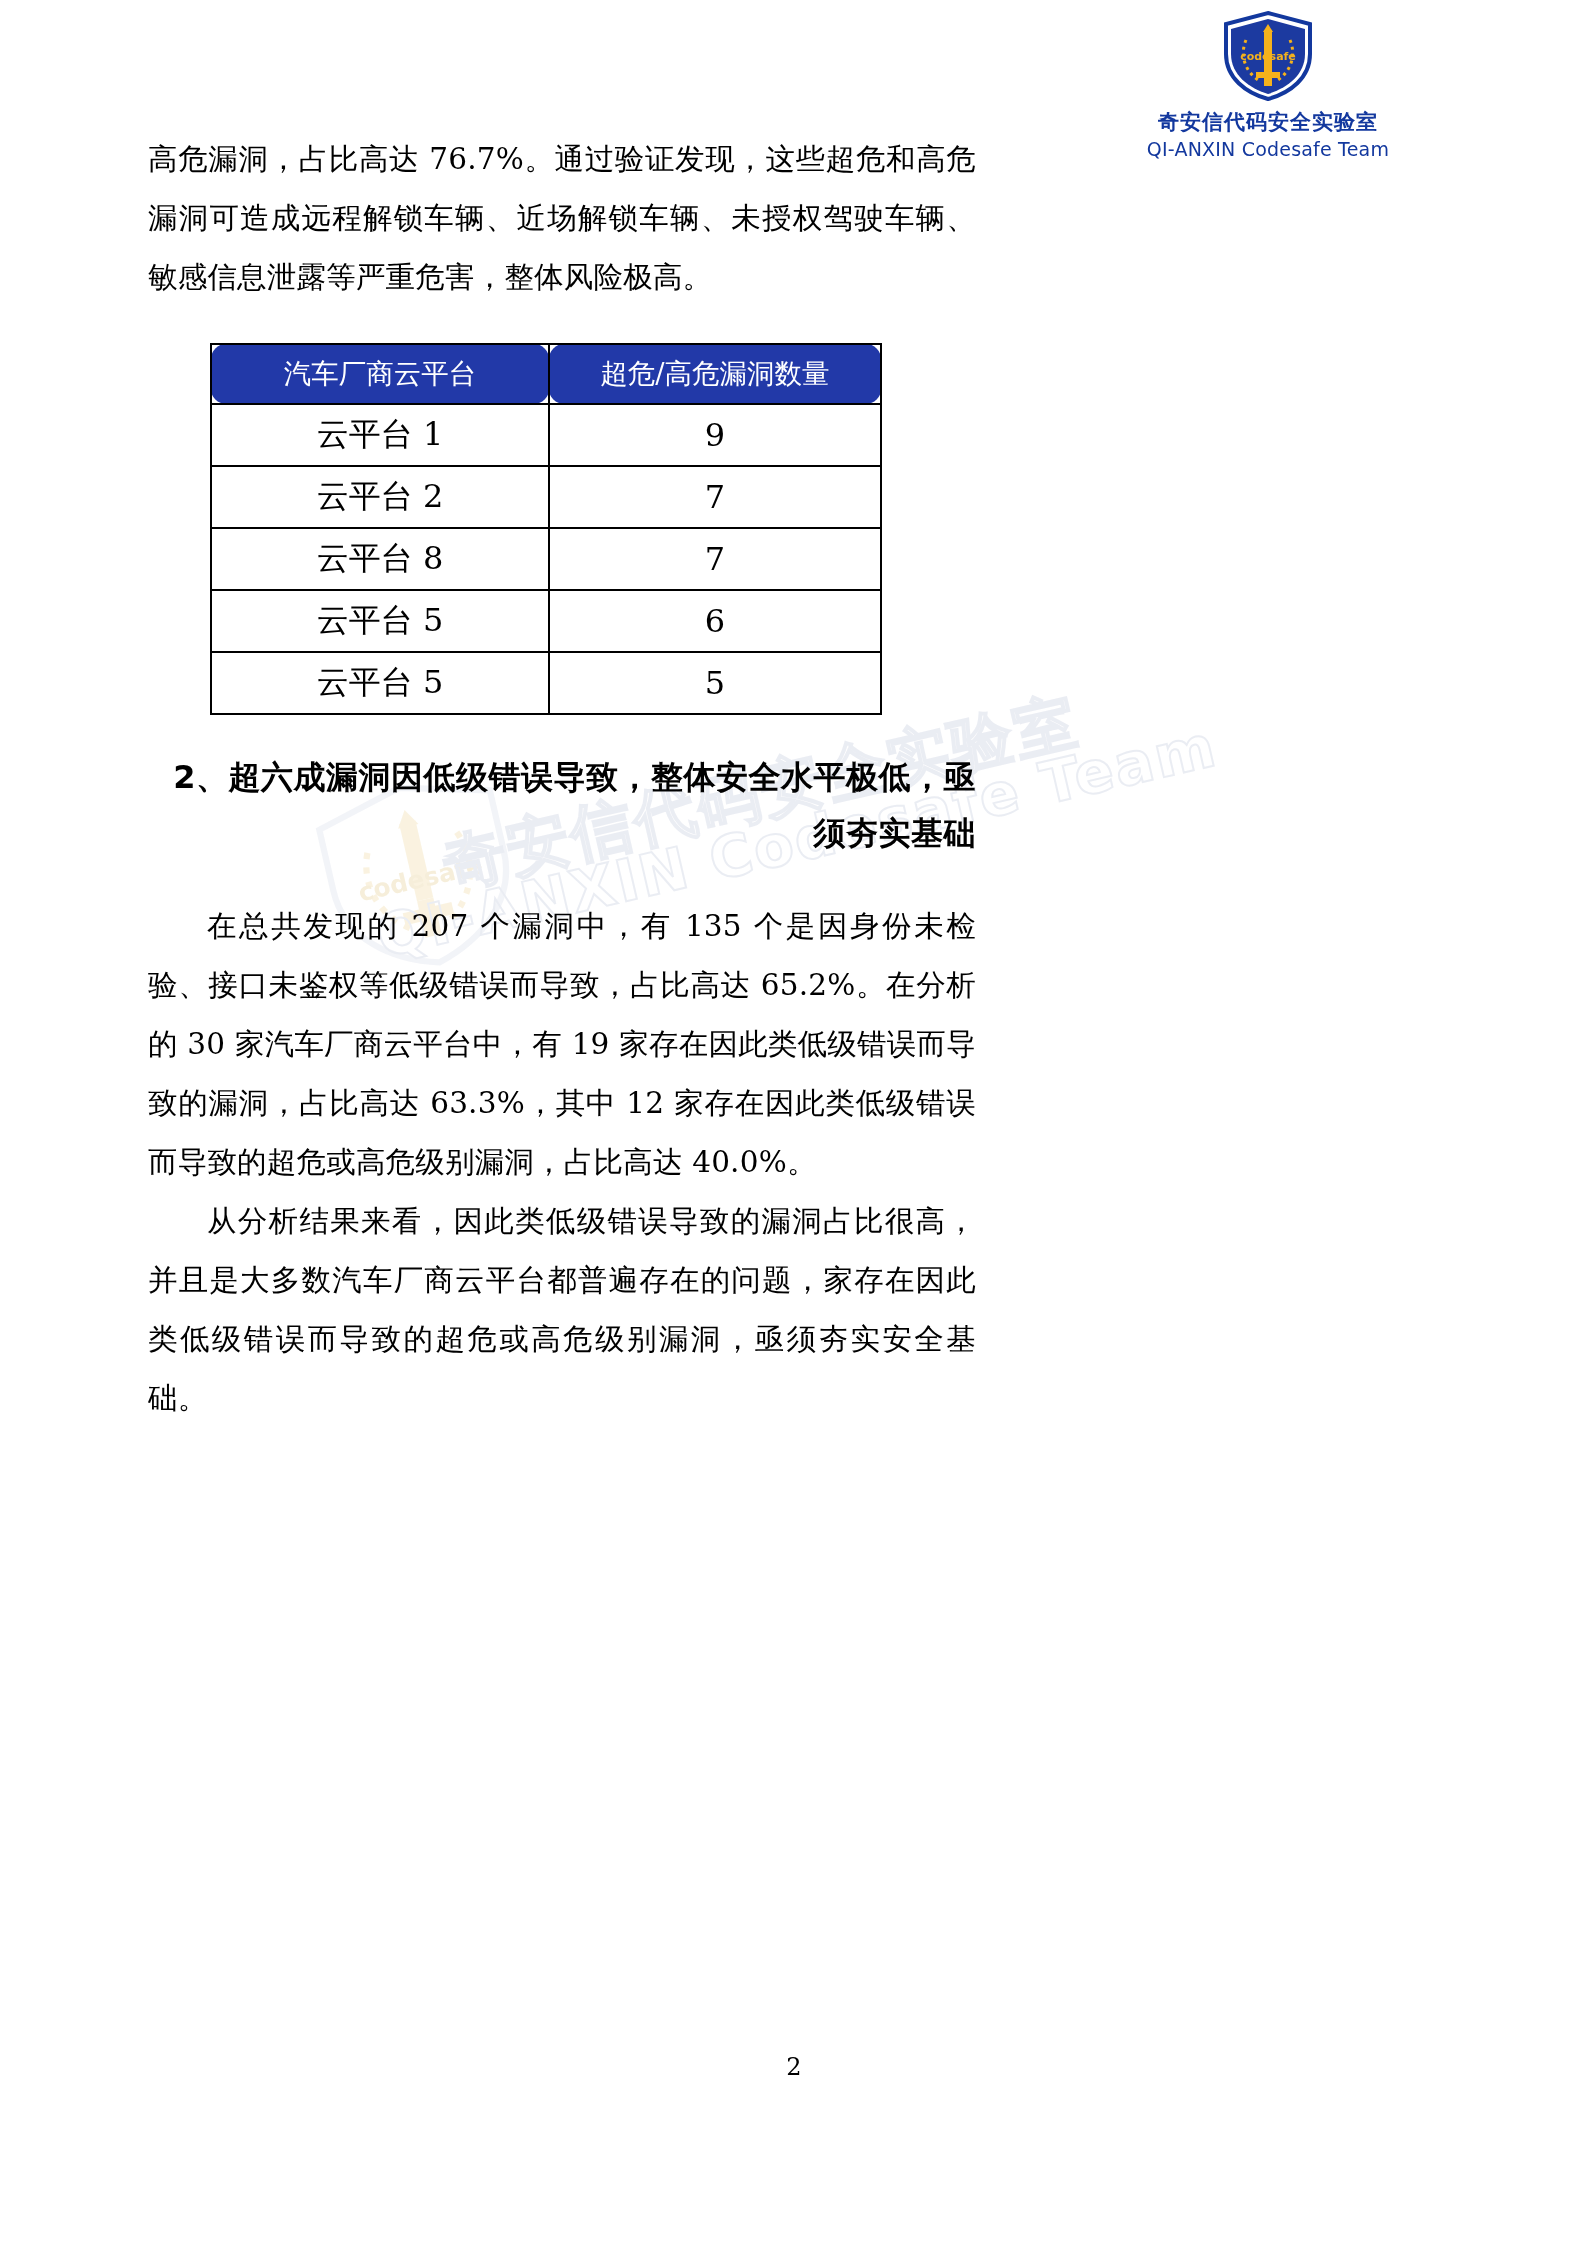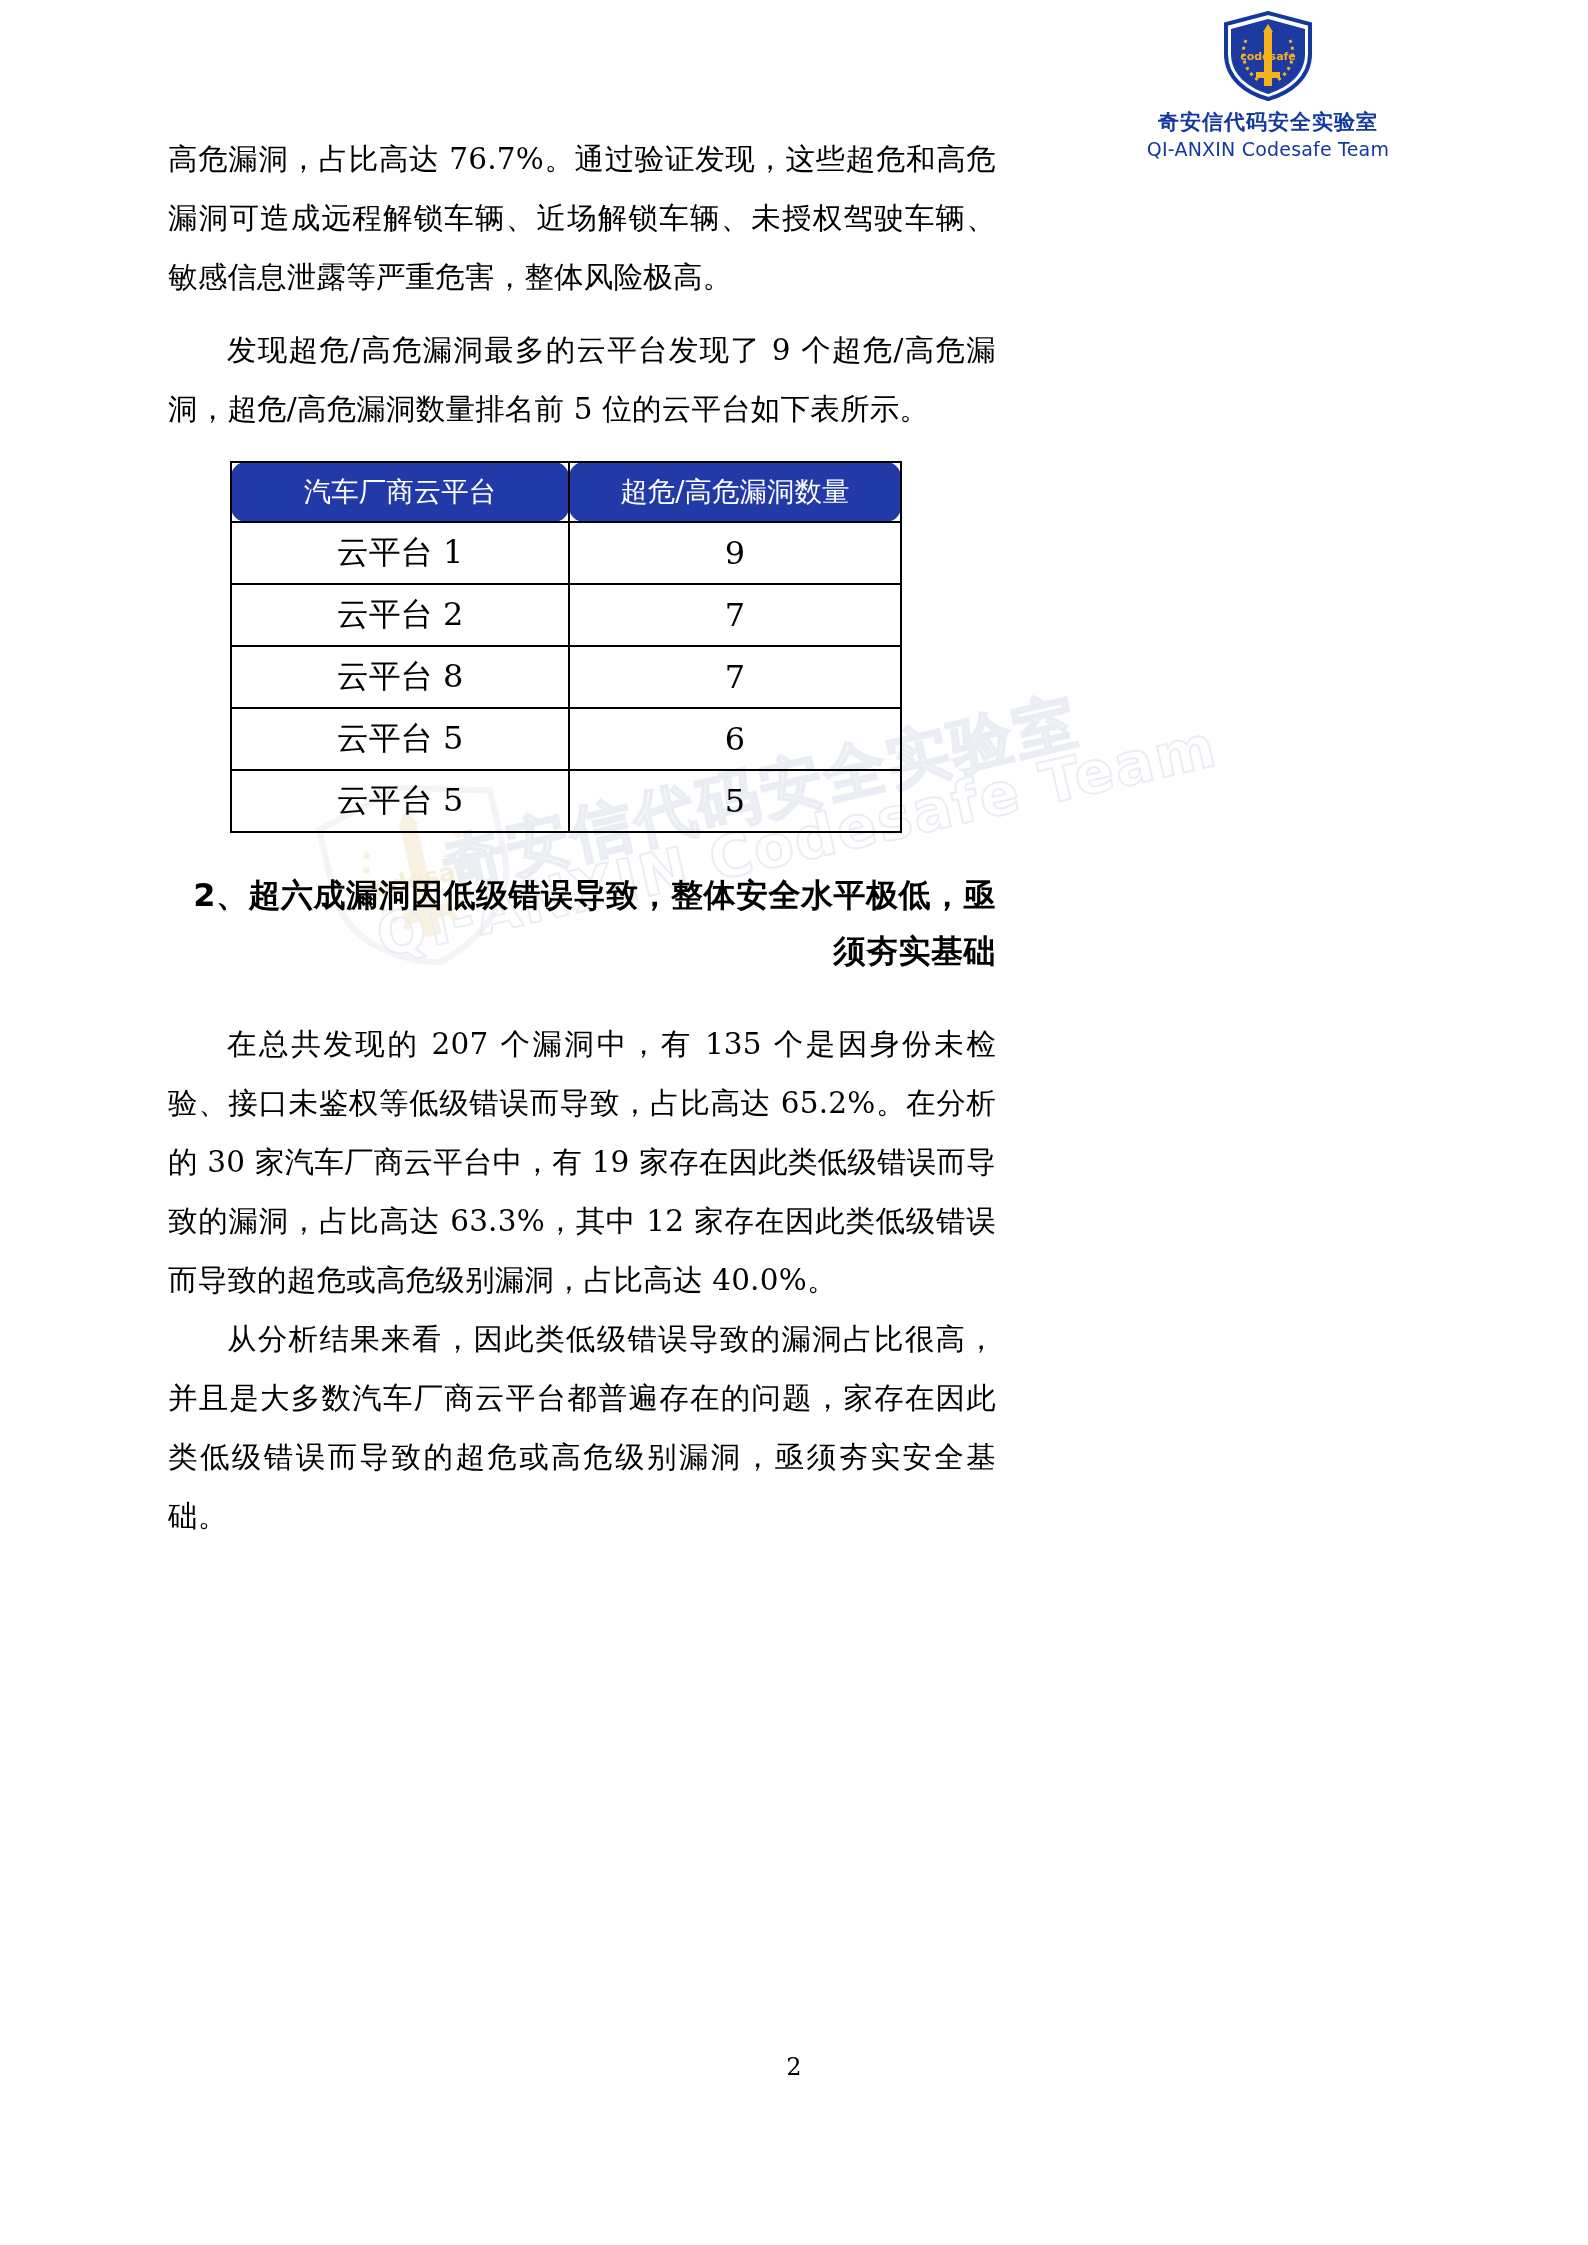--- a/index.html
+++ b/index.html
@@ -89,21 +89,21 @@
     position: absolute;
     left: 165px;
     top: 135px;
     transform: rotate(-13deg);
     opacity: 0.75;
   }
 
   
   .content {
     position: absolute;
-    left: 168px;
+    left: 148px;
     top: 130px;
     width: 828px;
     z-index: 10;
   }
   p.para {
     margin: 0;
     font-size: 29.5px;
     line-height: 59px;
     color: #000000;
     text-align: justify;
@@ -205,21 +205,20 @@
     <div class="wm-text wm-cn">奇安信代码安全实验室</div>
     <div class="wm-text wm-en">QI-ANXIN Codesafe Team</div>
   </div>
 
   <div class="content">
 
     <p class="para">高危漏洞，占比高达 76.7%。通过验证发现，这些超危和高危漏洞可造成远程解锁车辆、近场解锁车辆、未授权驾驶车辆、敏感信息泄露等严重危害，整体风险极高。</p>
 
     <div class="spacer-sm"></div>
 
-    <p class="para indent">发现超危/高危漏洞最多的云平台发现了 9 个超危/高危漏洞，超危/高危漏洞数量排名前 5 位的云平台如下表所示。</p>
 
     <div class="tbl-wrap">
       <table class="data">
         <colgroup>
             <col class="c1">
             <col class="c2">
           </colgroup>
         <thead>
           <tr>
             <th>汽车厂商云平台</th>

